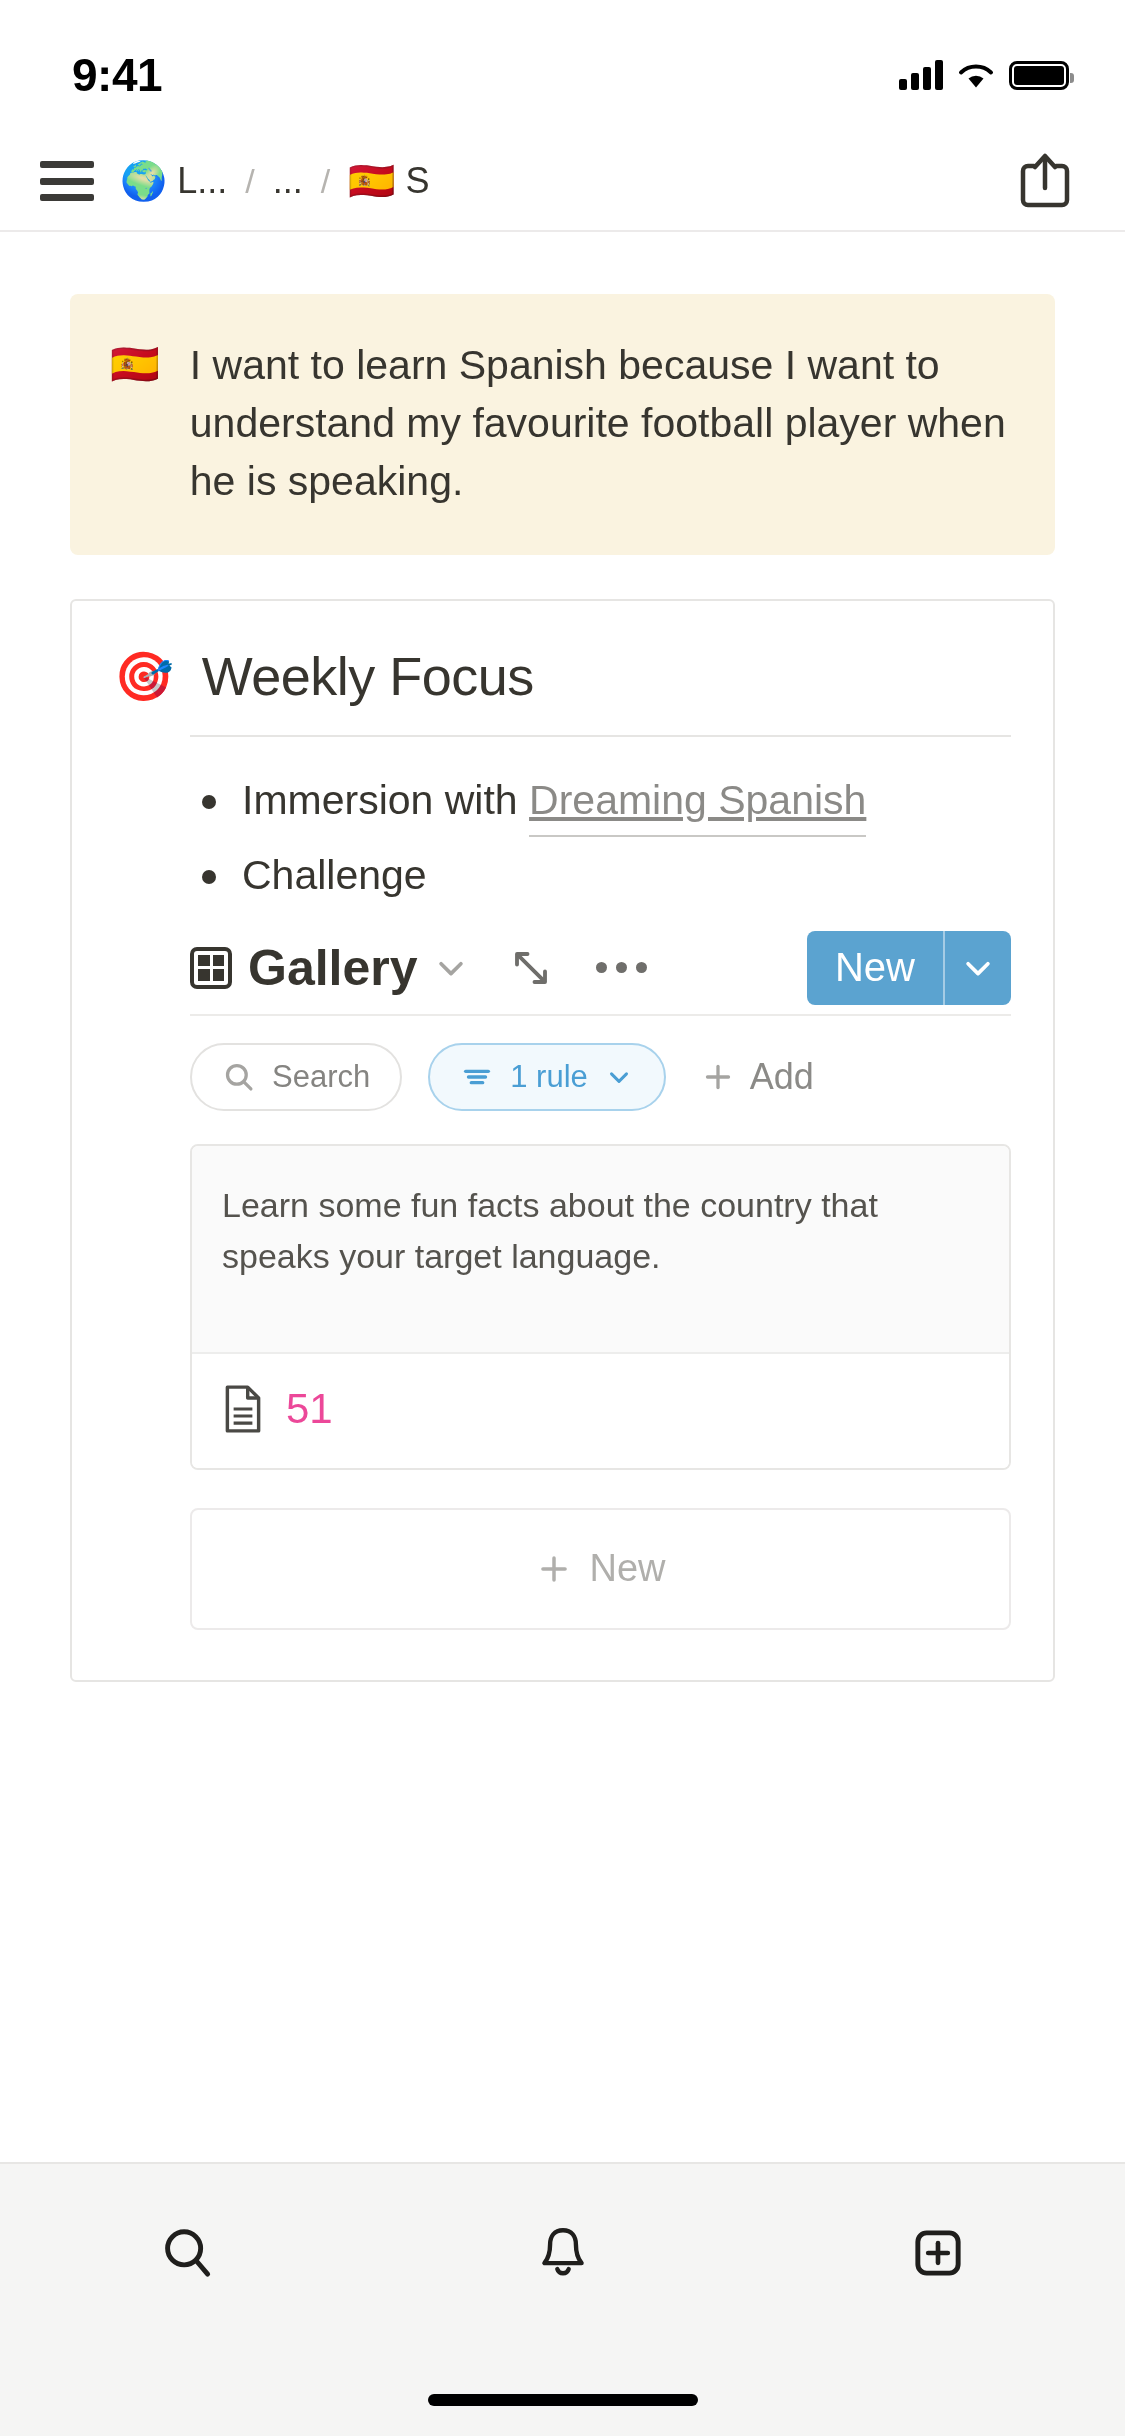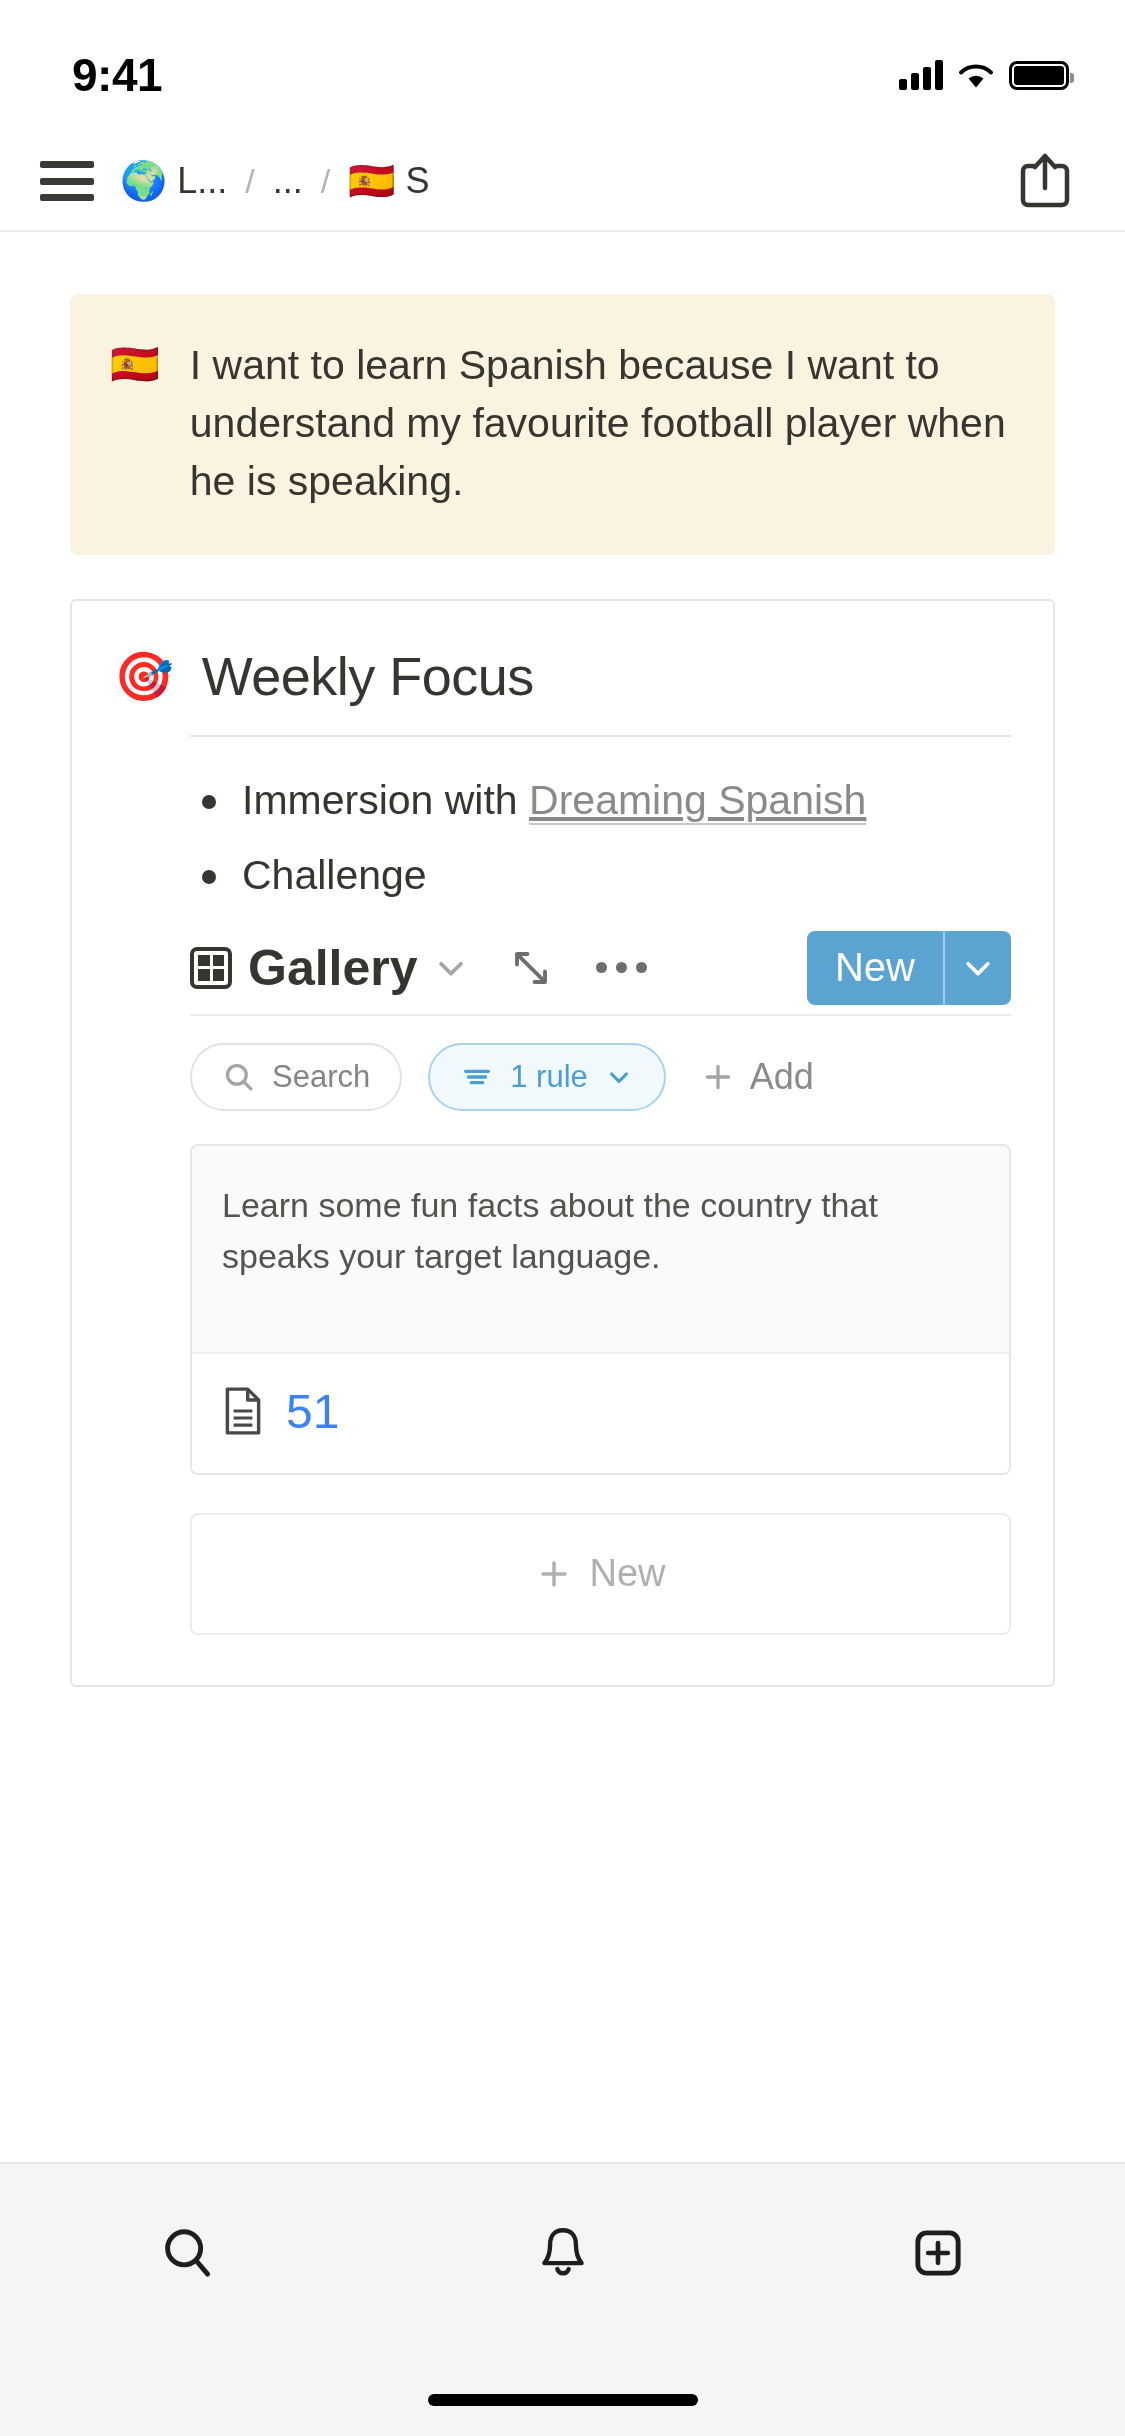--- a/index.html
+++ b/index.html
@@ -208,21 +208,21 @@
     left: 12px;
     top: 24px;
     width: 14px;
     height: 14px;
     background: #37352f;
     border-radius: 50%;
   }
   .link {
     color: #8b8a87;
     border-bottom: 2px solid #c9c8c5;
-    padding-bottom: 0;
+    padding-bottom: 12px;
   }
 
   
   .db {
     margin: 16px 0 0 76px;
   }
   .db-toolbar {
     display: flex;
     align-items: center;
     height: 92px;
@@ -358,22 +358,22 @@
   }
   .gallery-card .foot {
     border-top: 2px solid #ededec;
     display: flex;
     align-items: center;
     gap: 22px;
     padding: 30px 30px 34px 30px;
     background: #fff;
   }
   .doc-title {
-    font-size: 48px;
-    color: #3b82f6;
+    font-size: 42px;
+    color: #ec4899;
   }
   .new-row {
     margin-top: 38px;
     border: 2px solid #eceaea;
     border-radius: 8px;
     height: 118px;
     display: flex;
     align-items: center;
     justify-content: center;
     gap: 16px;

